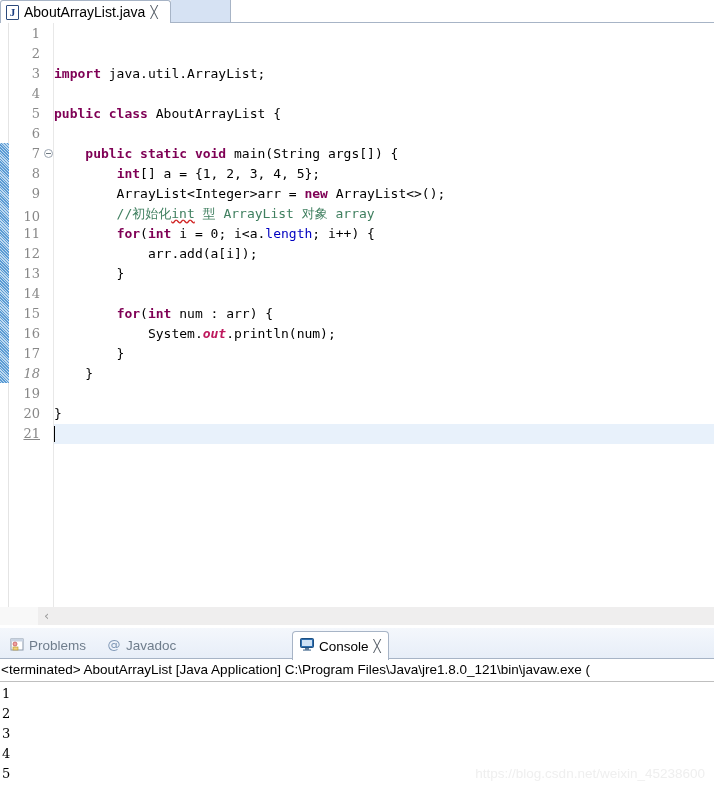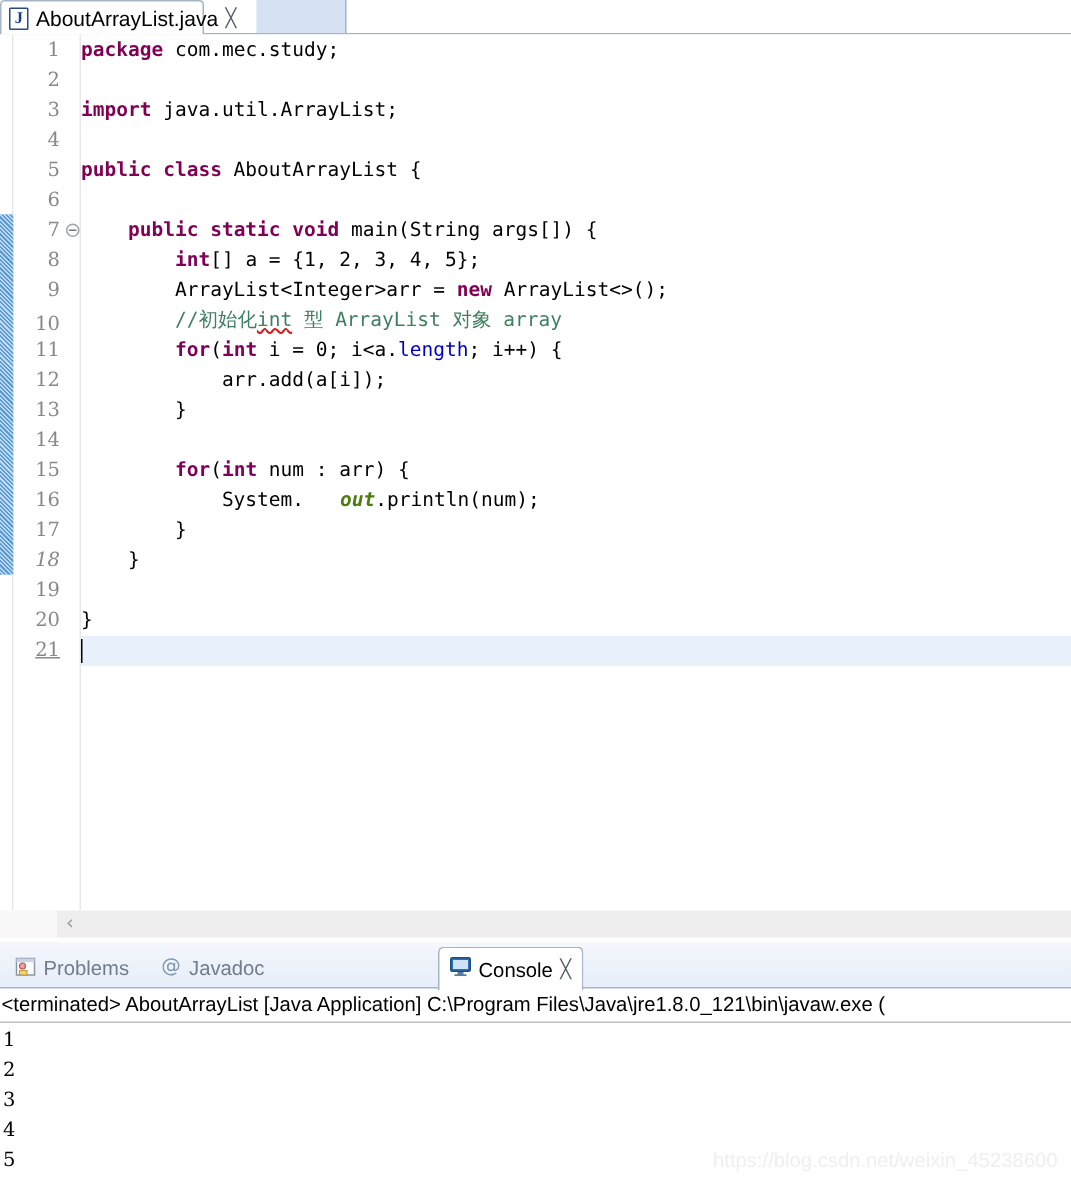--- a/index.html
+++ b/index.html
@@ -138,21 +138,21 @@
   .fold-marker::after {
     content: "";
     position: absolute; left: 1px; top: 3px;
     width: 5px; height: 1px;
     background: #6d7880;
   }
 
   .kw   { color: #7f0055; font-weight: bold; }
   .cmt  { color: #3f7f5f; }
   .fld  { color: #0000c0; text-align: right; }
-  .sfld { color: #4d7c0f; font-weight: bold; font-style: italic; margin-left: 24px; }
+  .sfld { color: #be185d; font-weight: bold; font-style: italic; }
   .plain{ color: #000000; }
   .squig {
     text-decoration: underline wavy #d02020;
     text-decoration-skip-ink: none;
   }
 
   .caret {
     position: absolute;
     left: 0px; top: 2px;
     width: 1px; height: 16px;
@@ -252,21 +252,21 @@
     white-space: nowrap;
   }
 </style>
 </head>
 <body>
 
 <div id="app">
 
   <div class="editor-tabbar">
     <div class="tab-strip-fill"></div>
-    <div class="editor-tab" style="width: 136px;">
+    <div class="editor-tab" style="width: 171px;">
       <span class="java-file-icon"></span>
       <span class="tab-label">AboutArrayList.java</span>
       <span class="close-x">╳</span>
     </div>
   </div>
 
   <div class="editor-body">
     <div class="change-bar">
       <div class="change-bar-mark" style="top:120px;height:240px;"></div>
     </div>
@@ -290,21 +290,20 @@
         <div class="ln" style="top: 321px;">17</div>
         <div class="ln" style="top: 341px; font-style: italic;">18</div>
         <div class="ln" style="top: 361px;">19</div>
         <div class="ln" style="top: 381px;">20</div>
         <div class="ln" style="top: 401px; text-decoration: underline;">21</div>
       </div>
     <div class="fold-col">
         <div class="fold-marker" style="top: 126px;"></div>
       </div>
     <div class="code-area">
-        <div class="code-line" style="top: 1px;"><span class="kw">package</span><span class="plain"> com.mec.study;</span></div>
         <div class="code-line" style="top: 21px;"></div>
         <div class="code-line" style="top: 41px;"><span class="kw">import</span><span class="plain"> java.util.ArrayList;</span></div>
         <div class="code-line" style="top: 61px;"></div>
         <div class="code-line" style="top: 81px;"><span class="kw">public class</span><span class="plain"> AboutArrayList {</span></div>
         <div class="code-line" style="top: 101px;"></div>
         <div class="code-line" style="top: 121px;"><span class="plain">    </span><span class="kw">public static void</span><span class="plain"> main(String args[]) {</span></div>
         <div class="code-line" style="top: 141px;"><span class="plain">        </span><span class="kw">int</span><span class="plain">[] a = {1, 2, 3, 4, 5};</span></div>
         <div class="code-line" style="top: 181px;"><span class="cmt">        //初始化</span><span class="cmt squig">int</span><span class="cmt"> 型 ArrayList 对象 array</span></div>
         <div class="code-line" style="top: 161px;"><span class="plain">        ArrayList&lt;Integer&gt;arr = </span><span class="kw">new</span><span class="plain"> ArrayList&lt;&gt;();</span></div>
         <div class="code-line" style="top: 201px;"><span class="plain">        </span><span class="kw">for</span><span class="plain">(</span><span class="kw">int</span><span class="plain"> i = 0; i&lt;a.</span><span class="fld">length</span><span class="plain">; i++) {</span></div>

